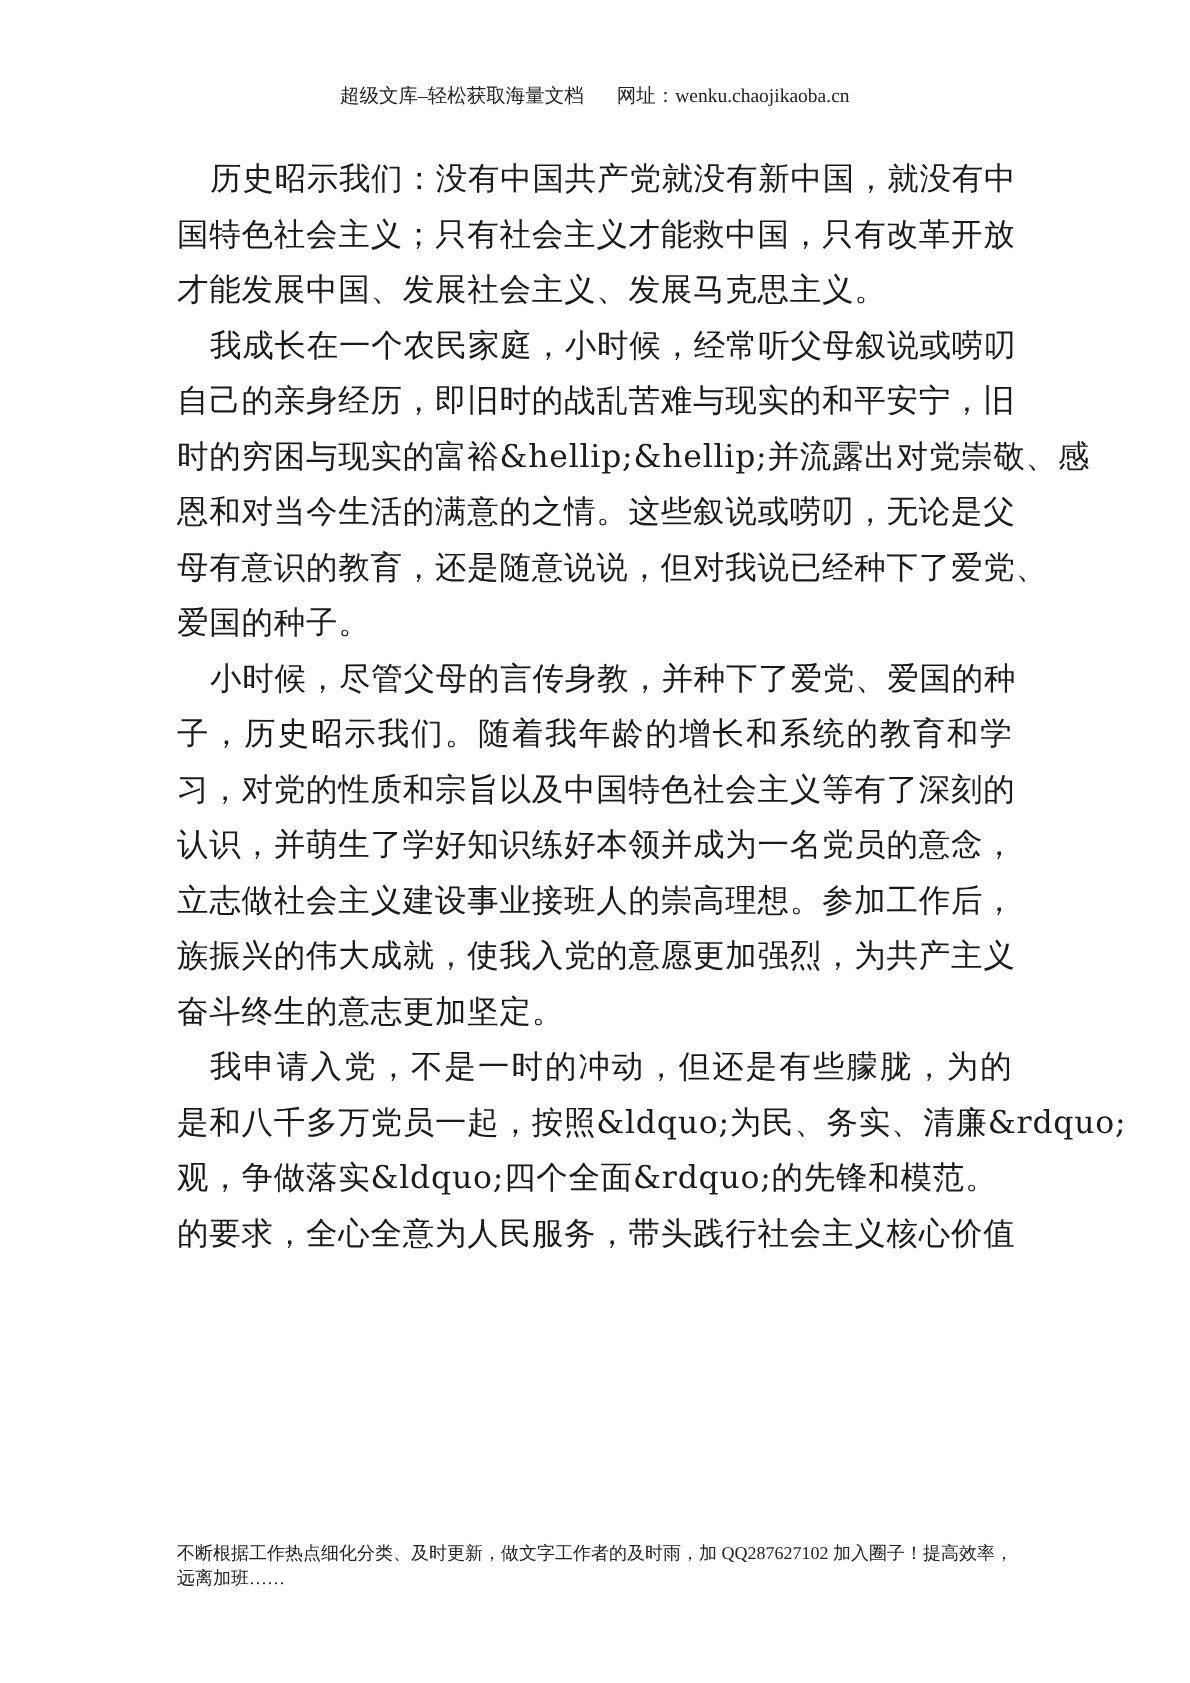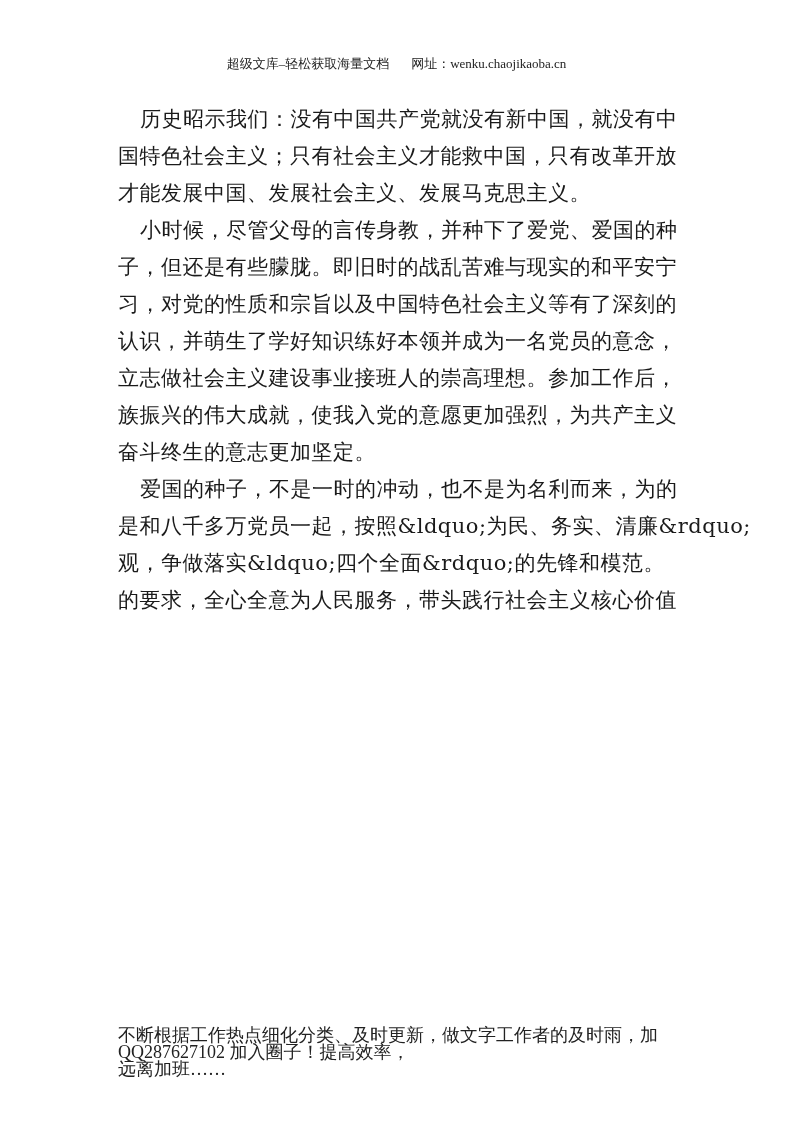--- a/index.html
+++ b/index.html
@@ -7,47 +7,55 @@
          font-family: "DejaVu Serif", "Liberation Serif", serif; color: #111; }
   .header { position: absolute; top: 55px; left: 0; width: 793px; text-align: center;
             font-family: "Liberation Serif", "DejaVu Serif", serif; font-size: 13px; color: #222; }
   .header .gap { display: inline-block; width: 22px; }
   .body { position: absolute; top: 102px; left: 118px; width: 557px; }
   .line { font-size: 21px; height: 37px; line-height: 34px; white-space: nowrap;
           text-align: justify; text-align-last: justify; color: #1a1a1a; letter-spacing: 0.5px; }
   .line.first { padding-left: 22px; }
   .line.last { text-align-last: left; }
   .footer { position: absolute; top: 1027px; left: 118px; width: 560px;
-            font-family: "Liberation Serif", "DejaVu Serif", serif; font-size: 18px;
+            font-family: "Liberation Serif", "DejaVu Serif", serif; font-size: 12px;
             line-height: 17px; color: #222; }
 </style>
 </head>
 <body>
 
 <div class="header">
   <span>超级文库–轻松获取海量文档</span><span class="gap"></span><span>网址：wenku.chaojikaoba.cn</span>
 </div>
 
 <div class="body">
   <div>
     <div class="line first">历史昭示我们：没有中国共产党就没有新中国，就没有中</div>
     <div class="line">国特色社会主义；只有社会主义才能救中国，只有改革开放</div>
     <div class="line last">才能发展中国、发展社会主义、发展马克思主义。</div>
   </div>
   <div>
+    <div class="line first">我成长在一个农民家庭，小时候，经常听父母叙说或唠叨</div>
+    <div class="line">自己的亲身经历，即旧时的战乱苦难与现实的和平安宁，旧</div>
+    <div class="line">时的穷困与现实的富裕&amp;hellip;&amp;hellip;并流露出对党崇敬、感</div>
+    <div class="line">恩和对当今生活的满意的之情。这些叙说或唠叨，无论是父</div>
+    <div class="line">母有意识的教育，还是随意说说，但对我说已经种下了爱党、</div>
+    <div class="line last">爱国的种子。</div>
+  </div>
+  <div>
     <div class="line first">小时候，尽管父母的言传身教，并种下了爱党、爱国的种</div>
-    <div class="line">子，但还是有些朦胧。即旧时的战乱苦难与现实的和平安宁</div>
+    <div class="line">子，历史昭示我们。随着我年龄的增长和系统的教育和学</div>
     <div class="line">习，对党的性质和宗旨以及中国特色社会主义等有了深刻的</div>
     <div class="line">认识，并萌生了学好知识练好本领并成为一名党员的意念，</div>
     <div class="line">立志做社会主义建设事业接班人的崇高理想。参加工作后，</div>
     <div class="line">族振兴的伟大成就，使我入党的意愿更加强烈，为共产主义</div>
     <div class="line last">奋斗终生的意志更加坚定。</div>
   </div>
   <div>
-    <div class="line first">爱国的种子，不是一时的冲动，也不是为名利而来，为的</div>
+    <div class="line first">我申请入党，不是一时的冲动，但还是有些朦胧，为的</div>
     <div class="line">是和八千多万党员一起，按照&amp;ldquo;为民、务实、清廉&amp;rdquo;</div>
     <div class="line last">观，争做落实&amp;ldquo;四个全面&amp;rdquo;的先锋和模范。</div>
     <div class="line">的要求，全心全意为人民服务，带头践行社会主义核心价值</div>
   </div>
 </div>
 
 <div class="footer">
   <div>不断根据工作热点细化分类、及时更新，做文字工作者的及时雨，加 QQ287627102 加入圈子！提高效率，</div>
   <div>远离加班……</div>
 </div>

